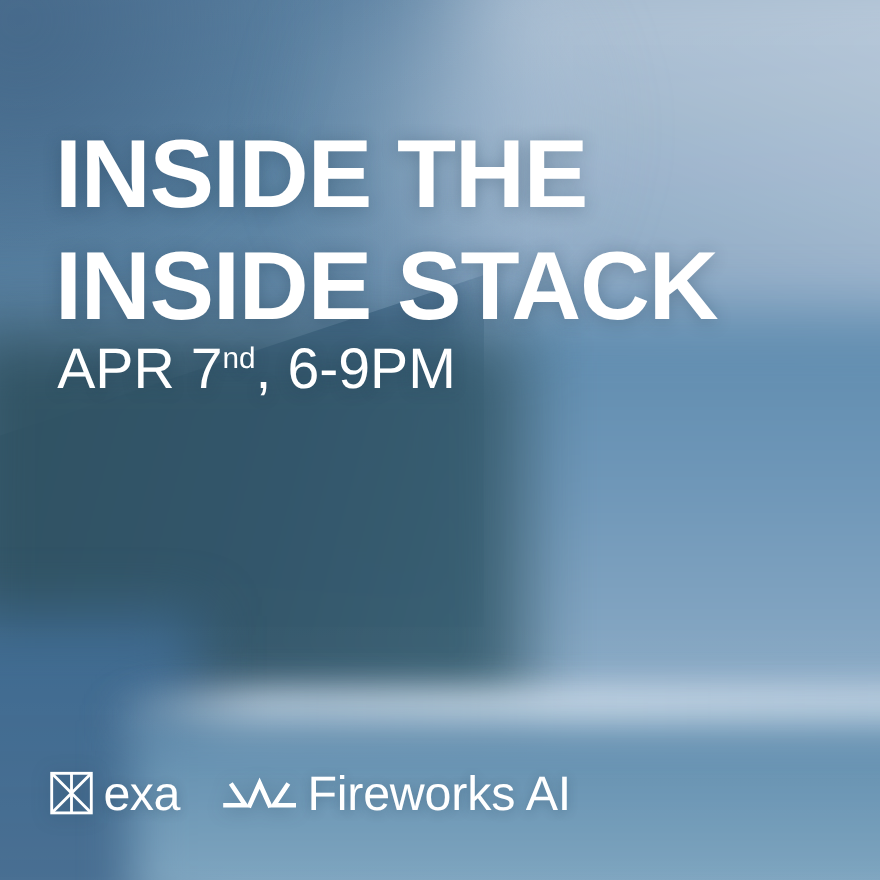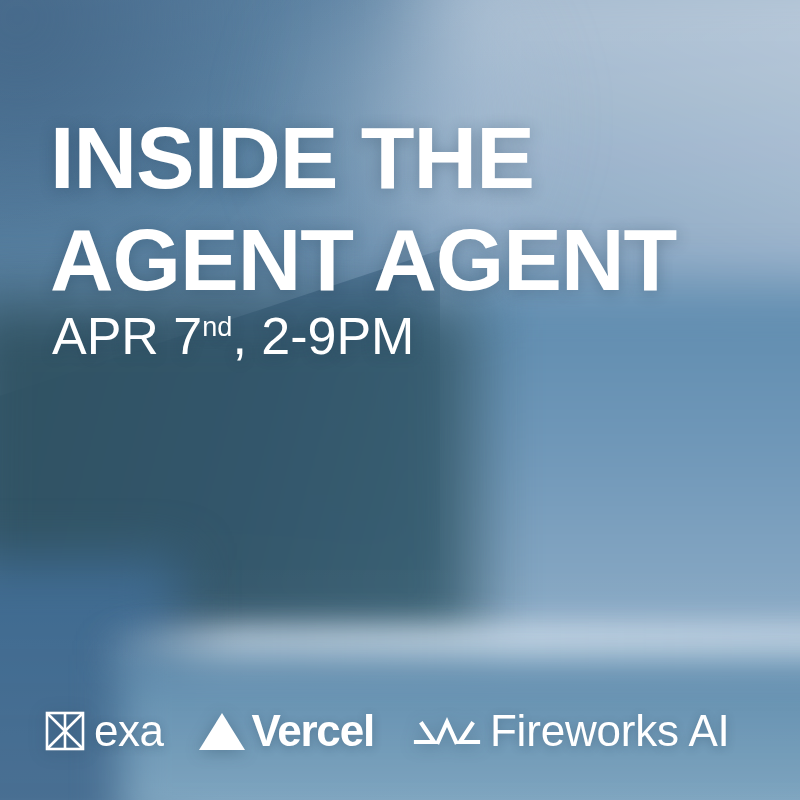--- a/index.html
+++ b/index.html
@@ -194,21 +194,21 @@
     left: 44px;
     top: 700px;
     height: 62px;
     display: flex;
     align-items: center;
     gap: 34px;
     color: #ffffff;
   }
   .logo {
     display: flex;
-    align-items: center;
+    align-items: flex-start;
     gap: 8px;
     height: 62px;
   }
   .logo-text {
     color: #ffffff;
     font-size: 44px;
     line-height: 44px;
     letter-spacing: -0.5px;
     text-shadow: 0 2px 10px rgba(26,52,74,.3);
     white-space: nowrap;
@@ -239,44 +239,38 @@
   <div class="bg-layer bg-teal"></div>
   <div class="bg-layer bg-leftcol"></div>
   <div class="bg-layer bg-band"></div>
   <div class="bg-layer bg-foot"></div>
   <div class="bg-layer bg-veil"></div>
 
   <div class="content">
 
     <h1 class="headline">
       <span class="line">INSIDE THE</span>
-      <span class="line">AGENT AGENT</span>
+      <span class="line">INSIDE STACK</span>
     </h1>
 
     <div class="datetime">
-      <span>APR 7</span><sup>nd</sup><span>, 2-9PM</span>
+      <span>APR 7</span><sup>nd</sup><span>, 6-9PM</span>
     </div>
 
     <div class="logos">
 
       <div class="logo logo-exa">
         <svg class="logo-mark" width="42" height="42" viewBox="0 0 42 42" aria-hidden="true">
           <rect x="3" y="3" width="36" height="36" fill="none" stroke="#ffffff" stroke-width="2.6"></rect>
           <path d="M3 3 L39 39 M39 3 L3 39" fill="none" stroke="#ffffff" stroke-width="2.6"></path>
           <path d="M21 3 L21 39" fill="none" stroke="#ffffff" stroke-width="2.6"></path>
         </svg>
         <span class="logo-text">exa</span>
       </div>
 
-      <div class="logo logo-vercel">
-        <svg class="logo-mark" width="50" height="44" viewBox="0 0 50 44" aria-hidden="true">
-          <path d="M25 4 L48 41 L2 41 Z" fill="#ffffff"></path>
-        </svg>
-        <span class="logo-text">Vercel</span>
-      </div>
 
       <div class="logo logo-fireworks">
         <svg class="logo-mark" width="70" height="42" viewBox="0 0 70 42" aria-hidden="true">
           <g fill="none" stroke="#ffffff" stroke-width="4.2" stroke-linecap="square">
             <path d="M4 32 L22 32 L10 14"></path>
             <path d="M26 32 L35 12 L44 32"></path>
             <path d="M66 32 L48 32 L60 14"></path>
           </g>
         </svg>
         <span class="logo-text">Fireworks AI</span>

